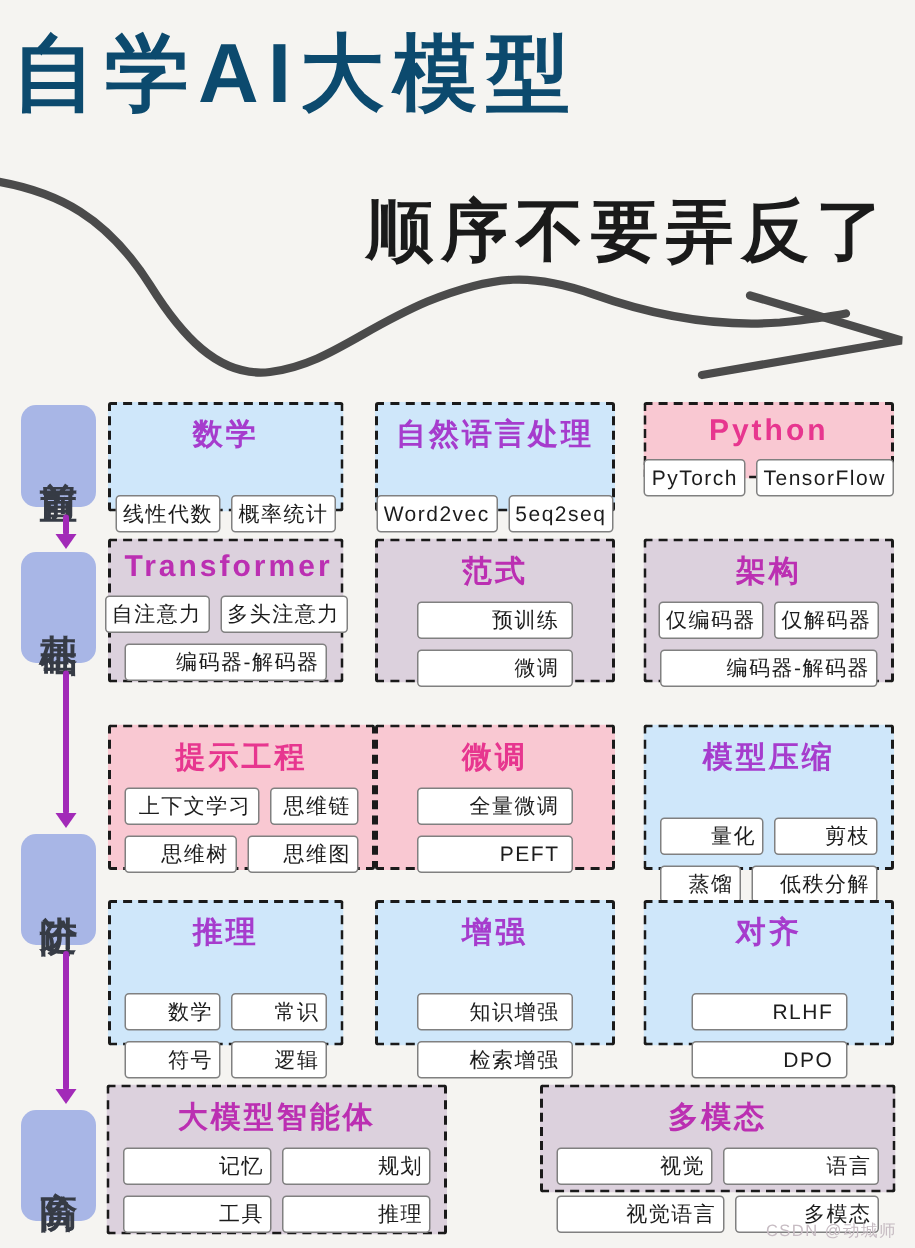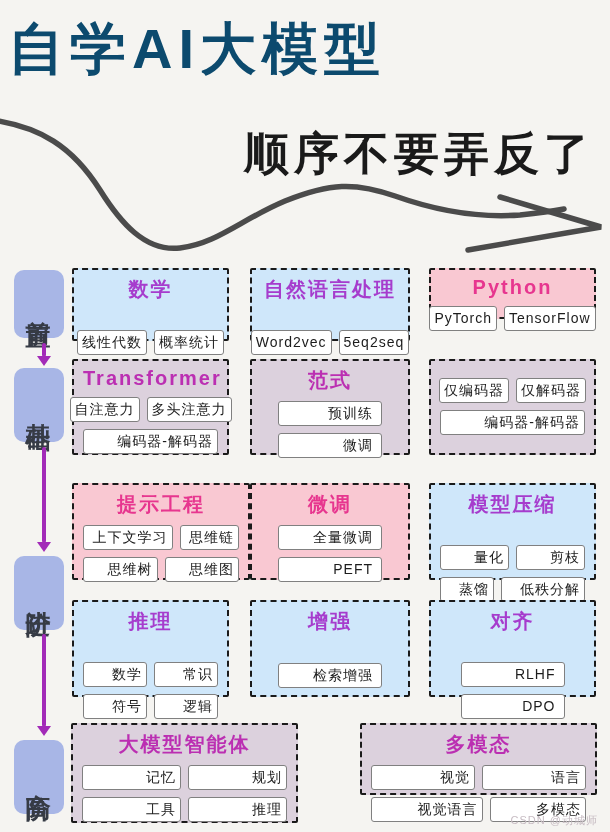--- a/index.html
+++ b/index.html
@@ -159,20 +159,21 @@
         <div class="pills stack">
           <div class="pill-row">
             <span class="pill">预训练</span>
           </div>
           <div class="pill-row">
             <span class="pill">微调</span>
           </div>
         </div>
       </div>
       <div class="cat-box v-mauve" style="left: 429px; top: 359px; width: 167px; height: 96px;">
+        <div class="box-title">架构</div>
         <div class="pills">
           <div class="pill-row">
             <span class="pill">仅编码器</span>
             <span class="pill">仅解码器</span>
           </div>
           <div class="pill-row">
             <span class="pill">编码器-解码器</span>
           </div>
         </div>
       </div>
@@ -223,20 +224,23 @@
           <div class="pill-row">
             <span class="pill">符号</span>
             <span class="pill">逻辑</span>
           </div>
         </div>
       </div>
       <div class="cat-box v-blue" style="left: 250px; top: 600px; width: 160px; height: 97px;">
         <div class="box-title">增强</div>
         <div class="pills stack">
           <div class="pill-row">
+            <span class="pill">知识增强</span>
+          </div>
+          <div class="pill-row">
             <span class="pill">检索增强</span>
           </div>
         </div>
       </div>
       <div class="cat-box v-blue" style="left: 429px; top: 600px; width: 167px; height: 97px;">
         <div class="box-title">对齐</div>
         <div class="pills stack">
           <div class="pill-row">
             <span class="pill">RLHF</span>
           </div>

